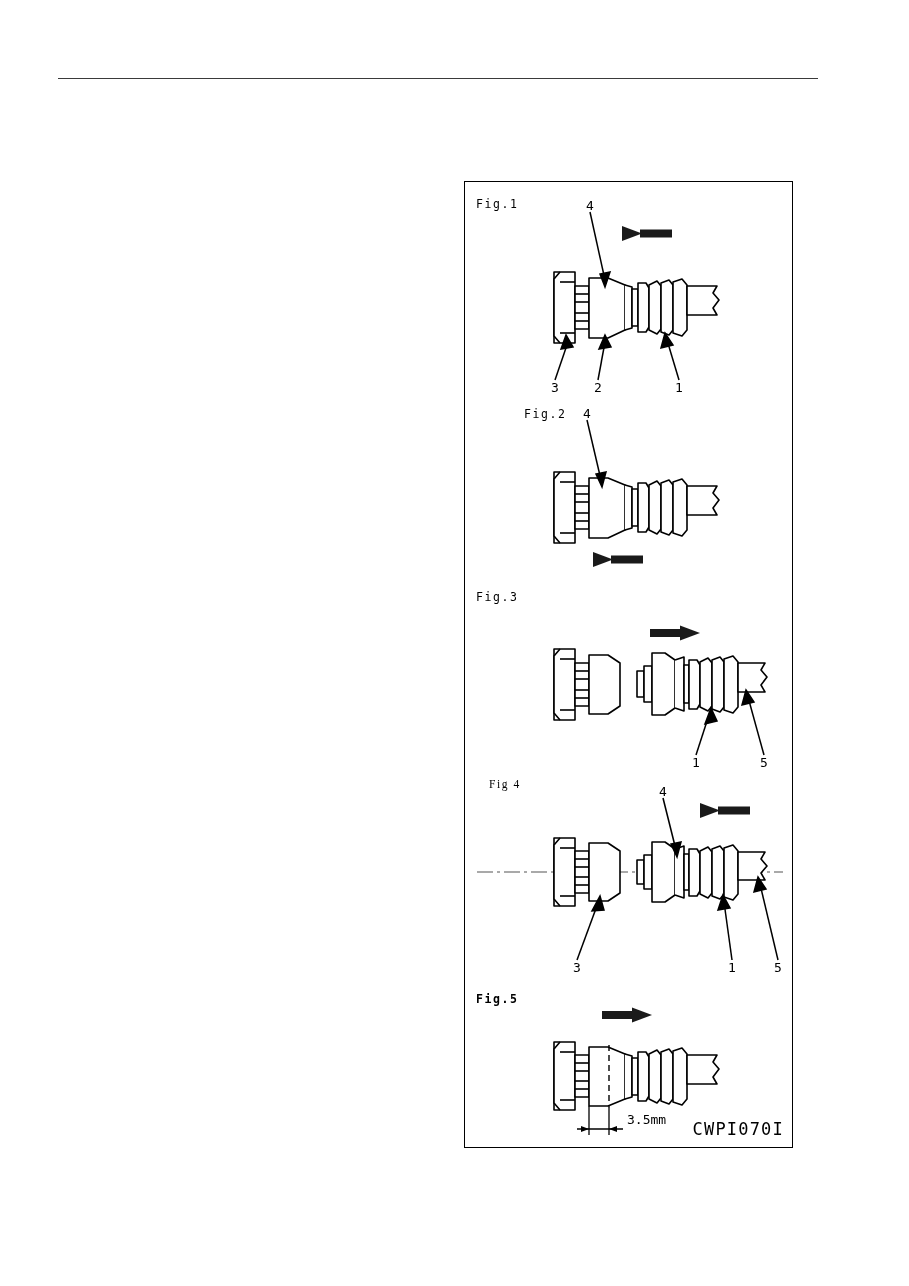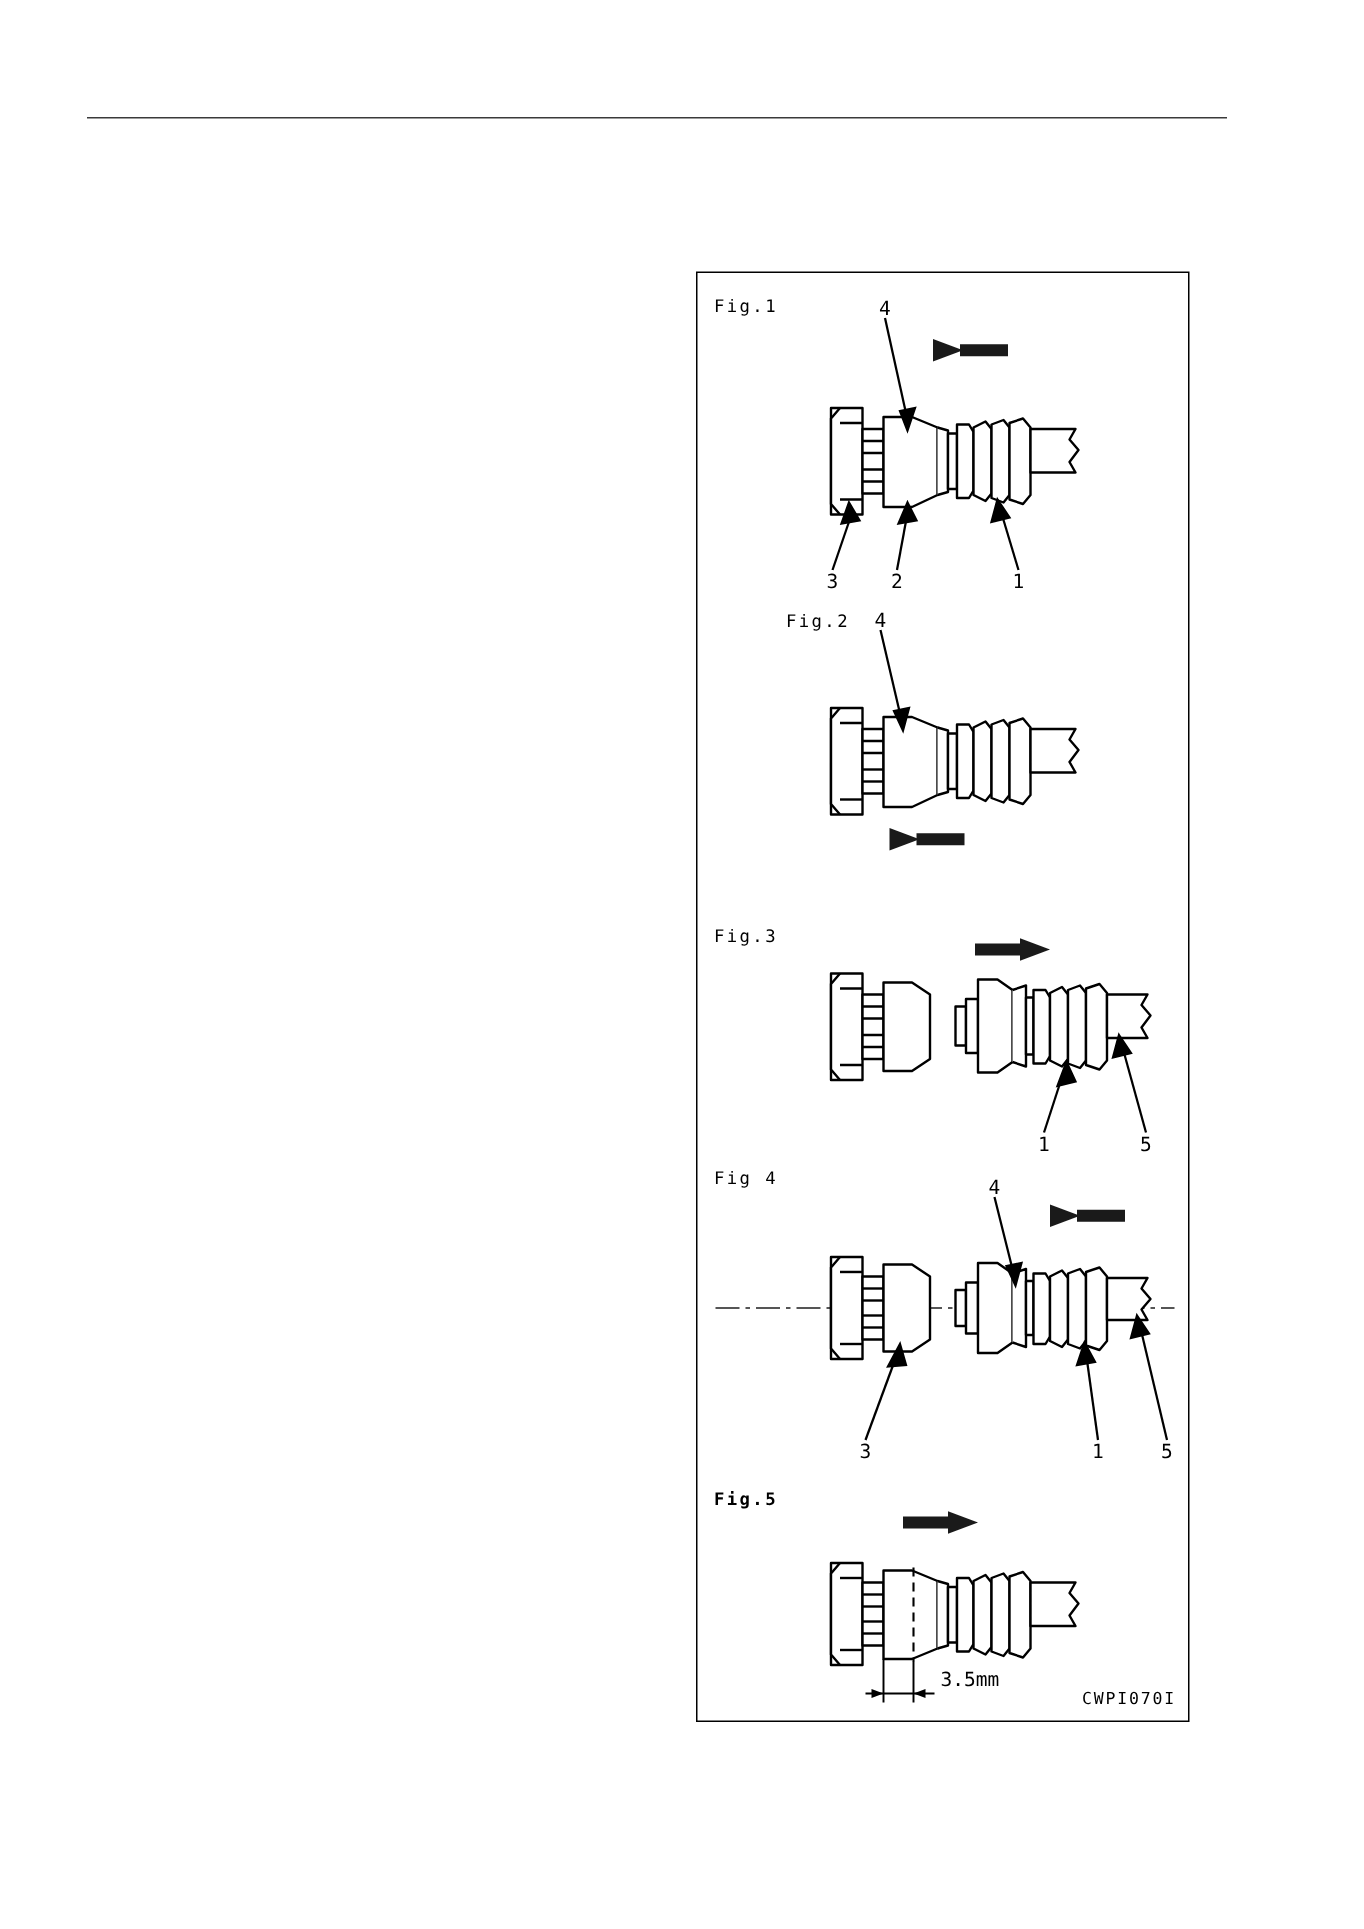--- a/index.html
+++ b/index.html
@@ -45,21 +45,21 @@
     font-size: 11.5px;
     letter-spacing: 1.6px;
     color: #000000;
     white-space: pre;
   }
   .drawing-code {
     position: absolute;
     right: 8px;
     bottom: 8px;
     font-family: "DejaVu Sans Mono", monospace;
-    font-size: 11px;
+    font-size: 17px;
     letter-spacing: 1.2px;
     color: #000000;
     white-space: pre;
     text-align: center;
   }
   svg { display: block; }
   .fig-svg {
     position: absolute;
     left: 0;
     top: 0;
@@ -166,21 +166,21 @@
 
       <g stroke="#000" stroke-width="1.5" fill="#000">
         <line x1="122" y1="20" x2="136" y2="80"></line>
         <polygon points="137,87 131,74 141,72"></polygon>
       </g>
       <g font-family="DejaVu Sans Mono, monospace" font-size="13" fill="#000">
         <text x="118" y="18">4</text>
       </g>
     </svg>
 
-    <div class="fig-label" style="left:11px; top:435px;">Fig.3</div>
+    <div class="fig-label" style="left:11px; top:408px;">Fig.3</div>
 
     <svg class="fig-svg" width="329" height="200" style="top:405px;" viewBox="0 0 329 200">
       <g fill="none" stroke="#000" stroke-width="1.6" stroke-linejoin="round">
 
         <polygon points="89,62 110,62 110,133 89,133" fill="#fff"></polygon>
         <line x1="89" y1="72" x2="110" y2="72"></line>
         <line x1="89" y1="123" x2="110" y2="123"></line>
         <polyline points="95,62 89,69 89,126 95,133" fill="#fff"></polyline>
         <rect x="110" y="76" width="14" height="43" fill="#fff"></rect>
         <line x1="110" y1="84" x2="124" y2="84"></line>
@@ -211,21 +211,21 @@
         <polygon points="246,121 252,134 240,137"></polygon>
         <line x1="299" y1="168" x2="283" y2="110"></line>
         <polygon points="281,103 289,115 277,118"></polygon>
       </g>
       <g font-family="DejaVu Sans Mono, monospace" font-size="13" fill="#000">
         <text x="227" y="180">1</text>
         <text x="295" y="180">5</text>
       </g>
     </svg>
 
-    <div class="fig-label" style="left:11px; top:596px;">Fig 4</div>
+    <div class="fig-label" style="left:24px; top:596px;font-family:Liberation Serif, serif;">Fig 4</div>
 
     <svg class="fig-svg" width="329" height="220" style="top:590px;" viewBox="0 0 329 220">
 
       <line x1="12" y1="100" x2="318" y2="100" stroke="#555" stroke-width="1.2" stroke-dasharray="16,4,3,4"></line>
 
       <g fill="none" stroke="#000" stroke-width="1.6" stroke-linejoin="round">
 
         <polygon points="89,66 110,66 110,134 89,134" fill="#fff"></polygon>
         <line x1="89" y1="76" x2="110" y2="76"></line>
         <line x1="89" y1="124" x2="110" y2="124"></line>

